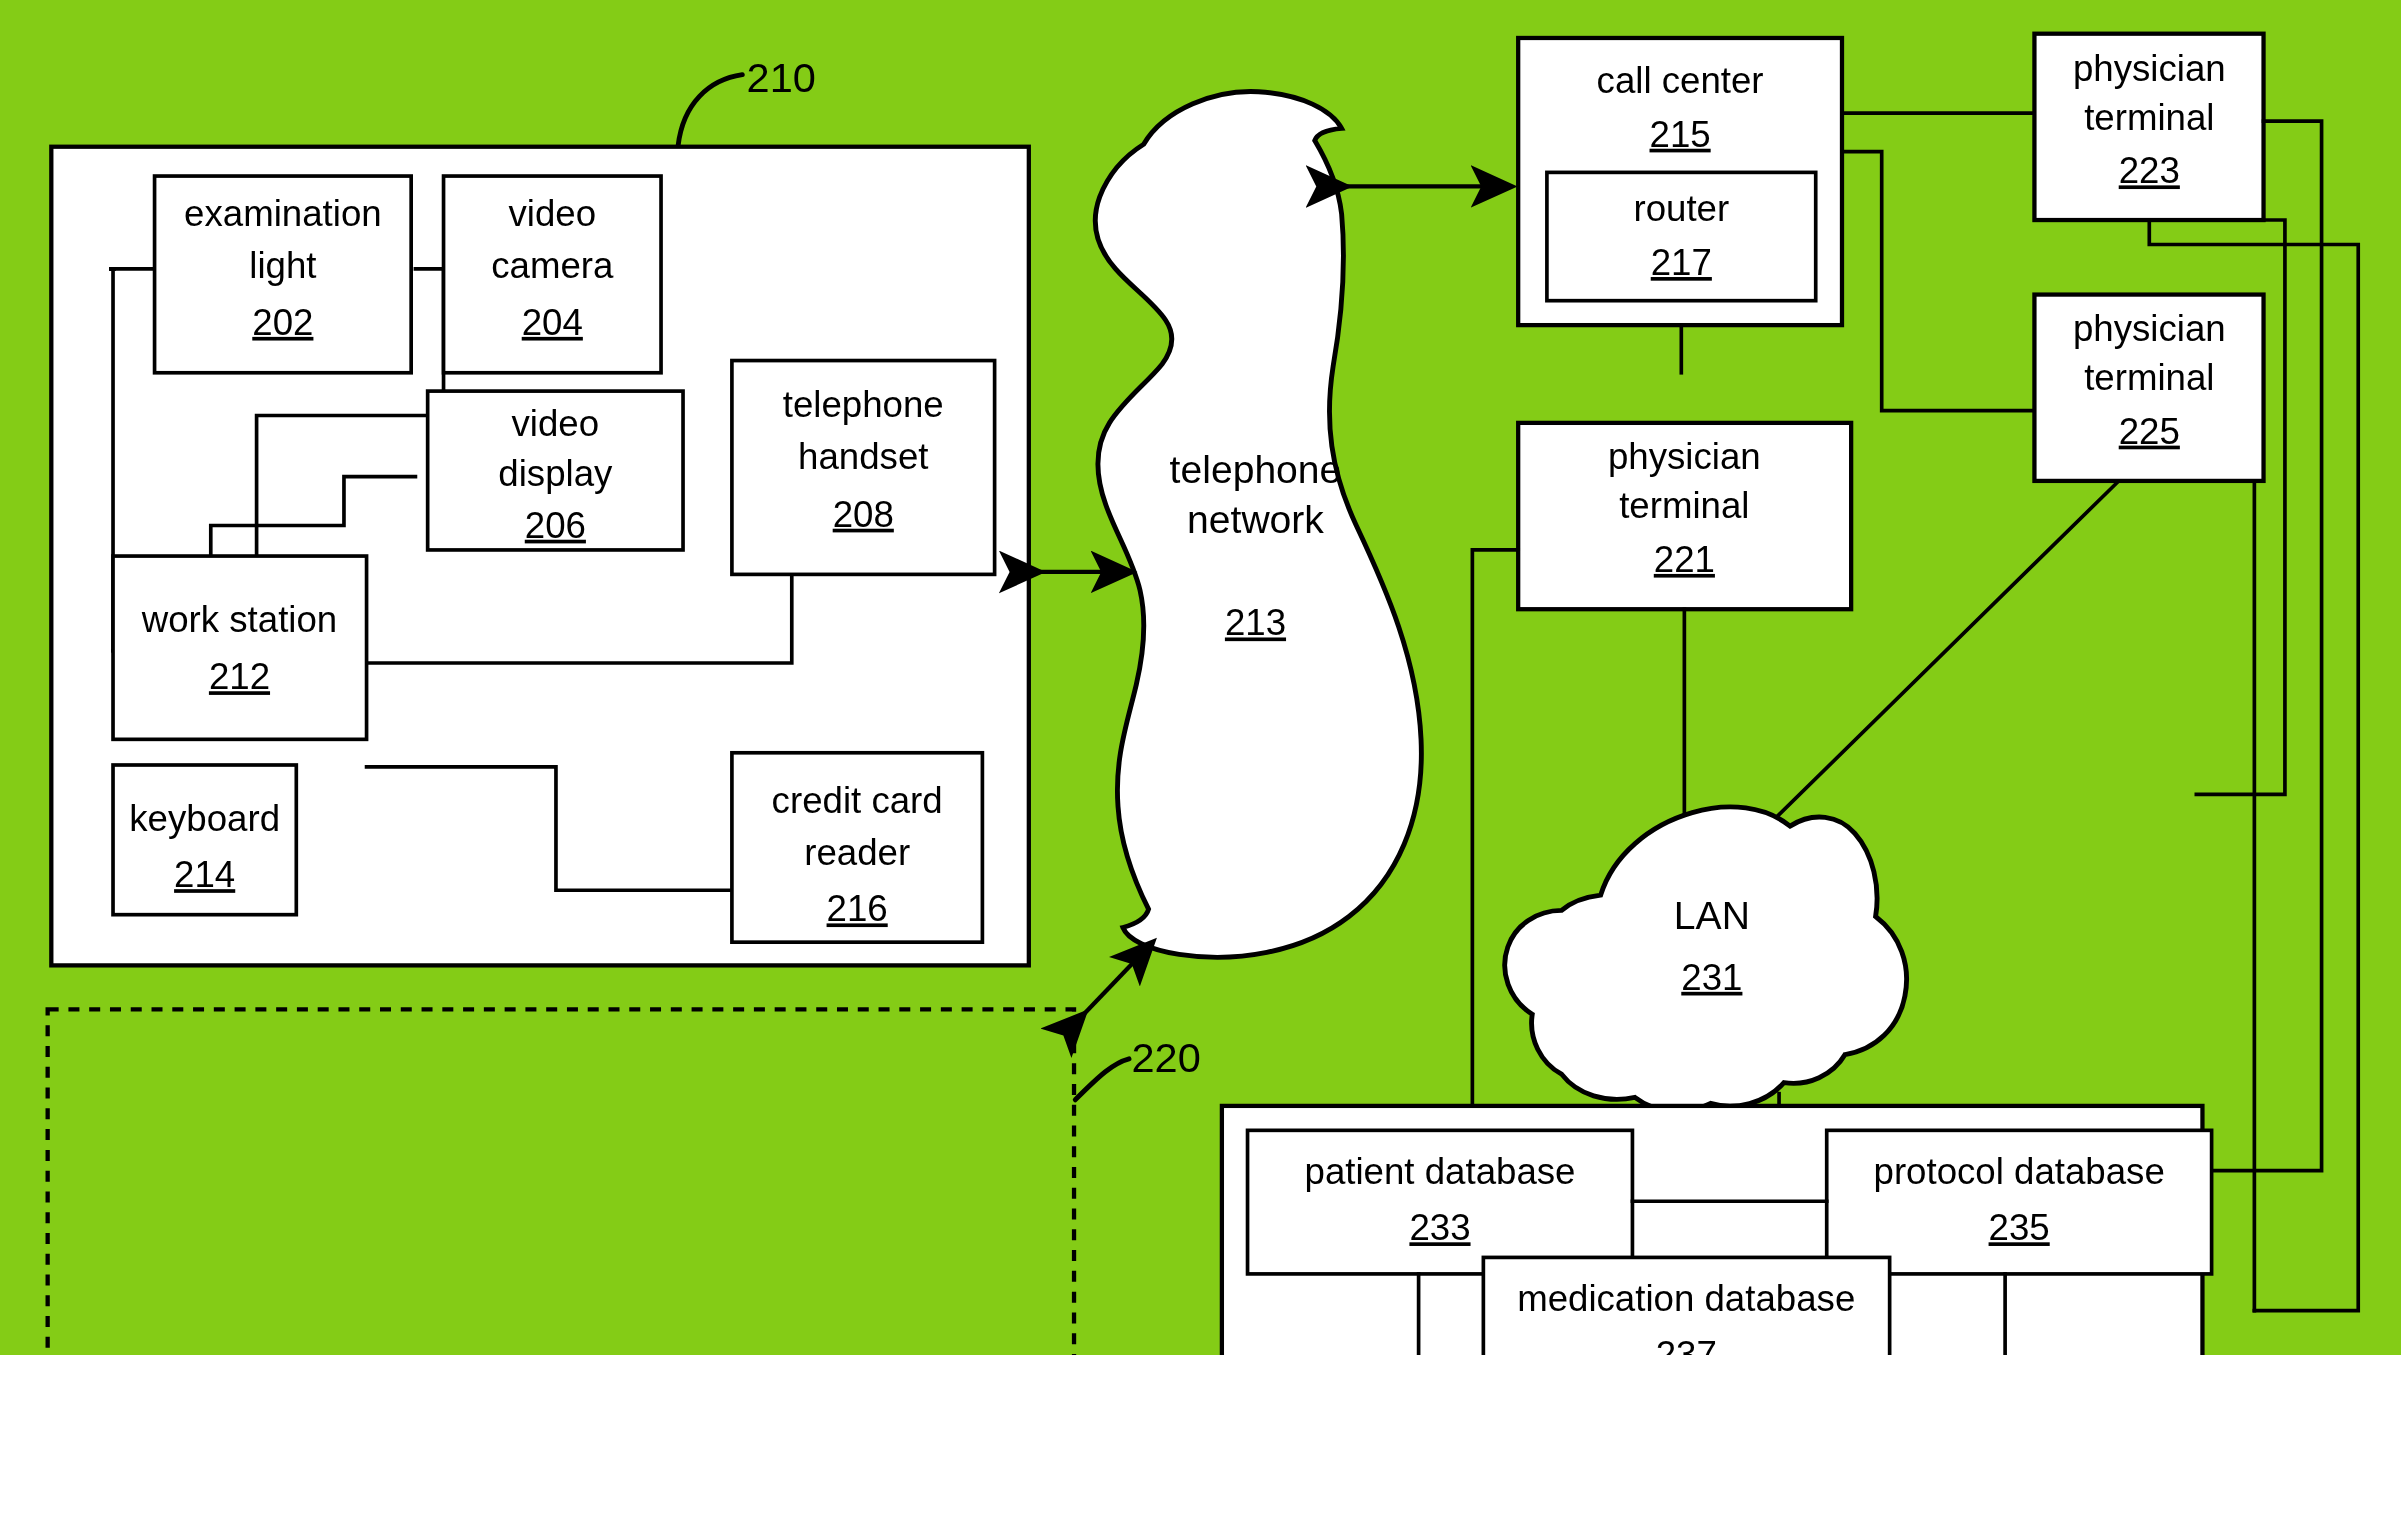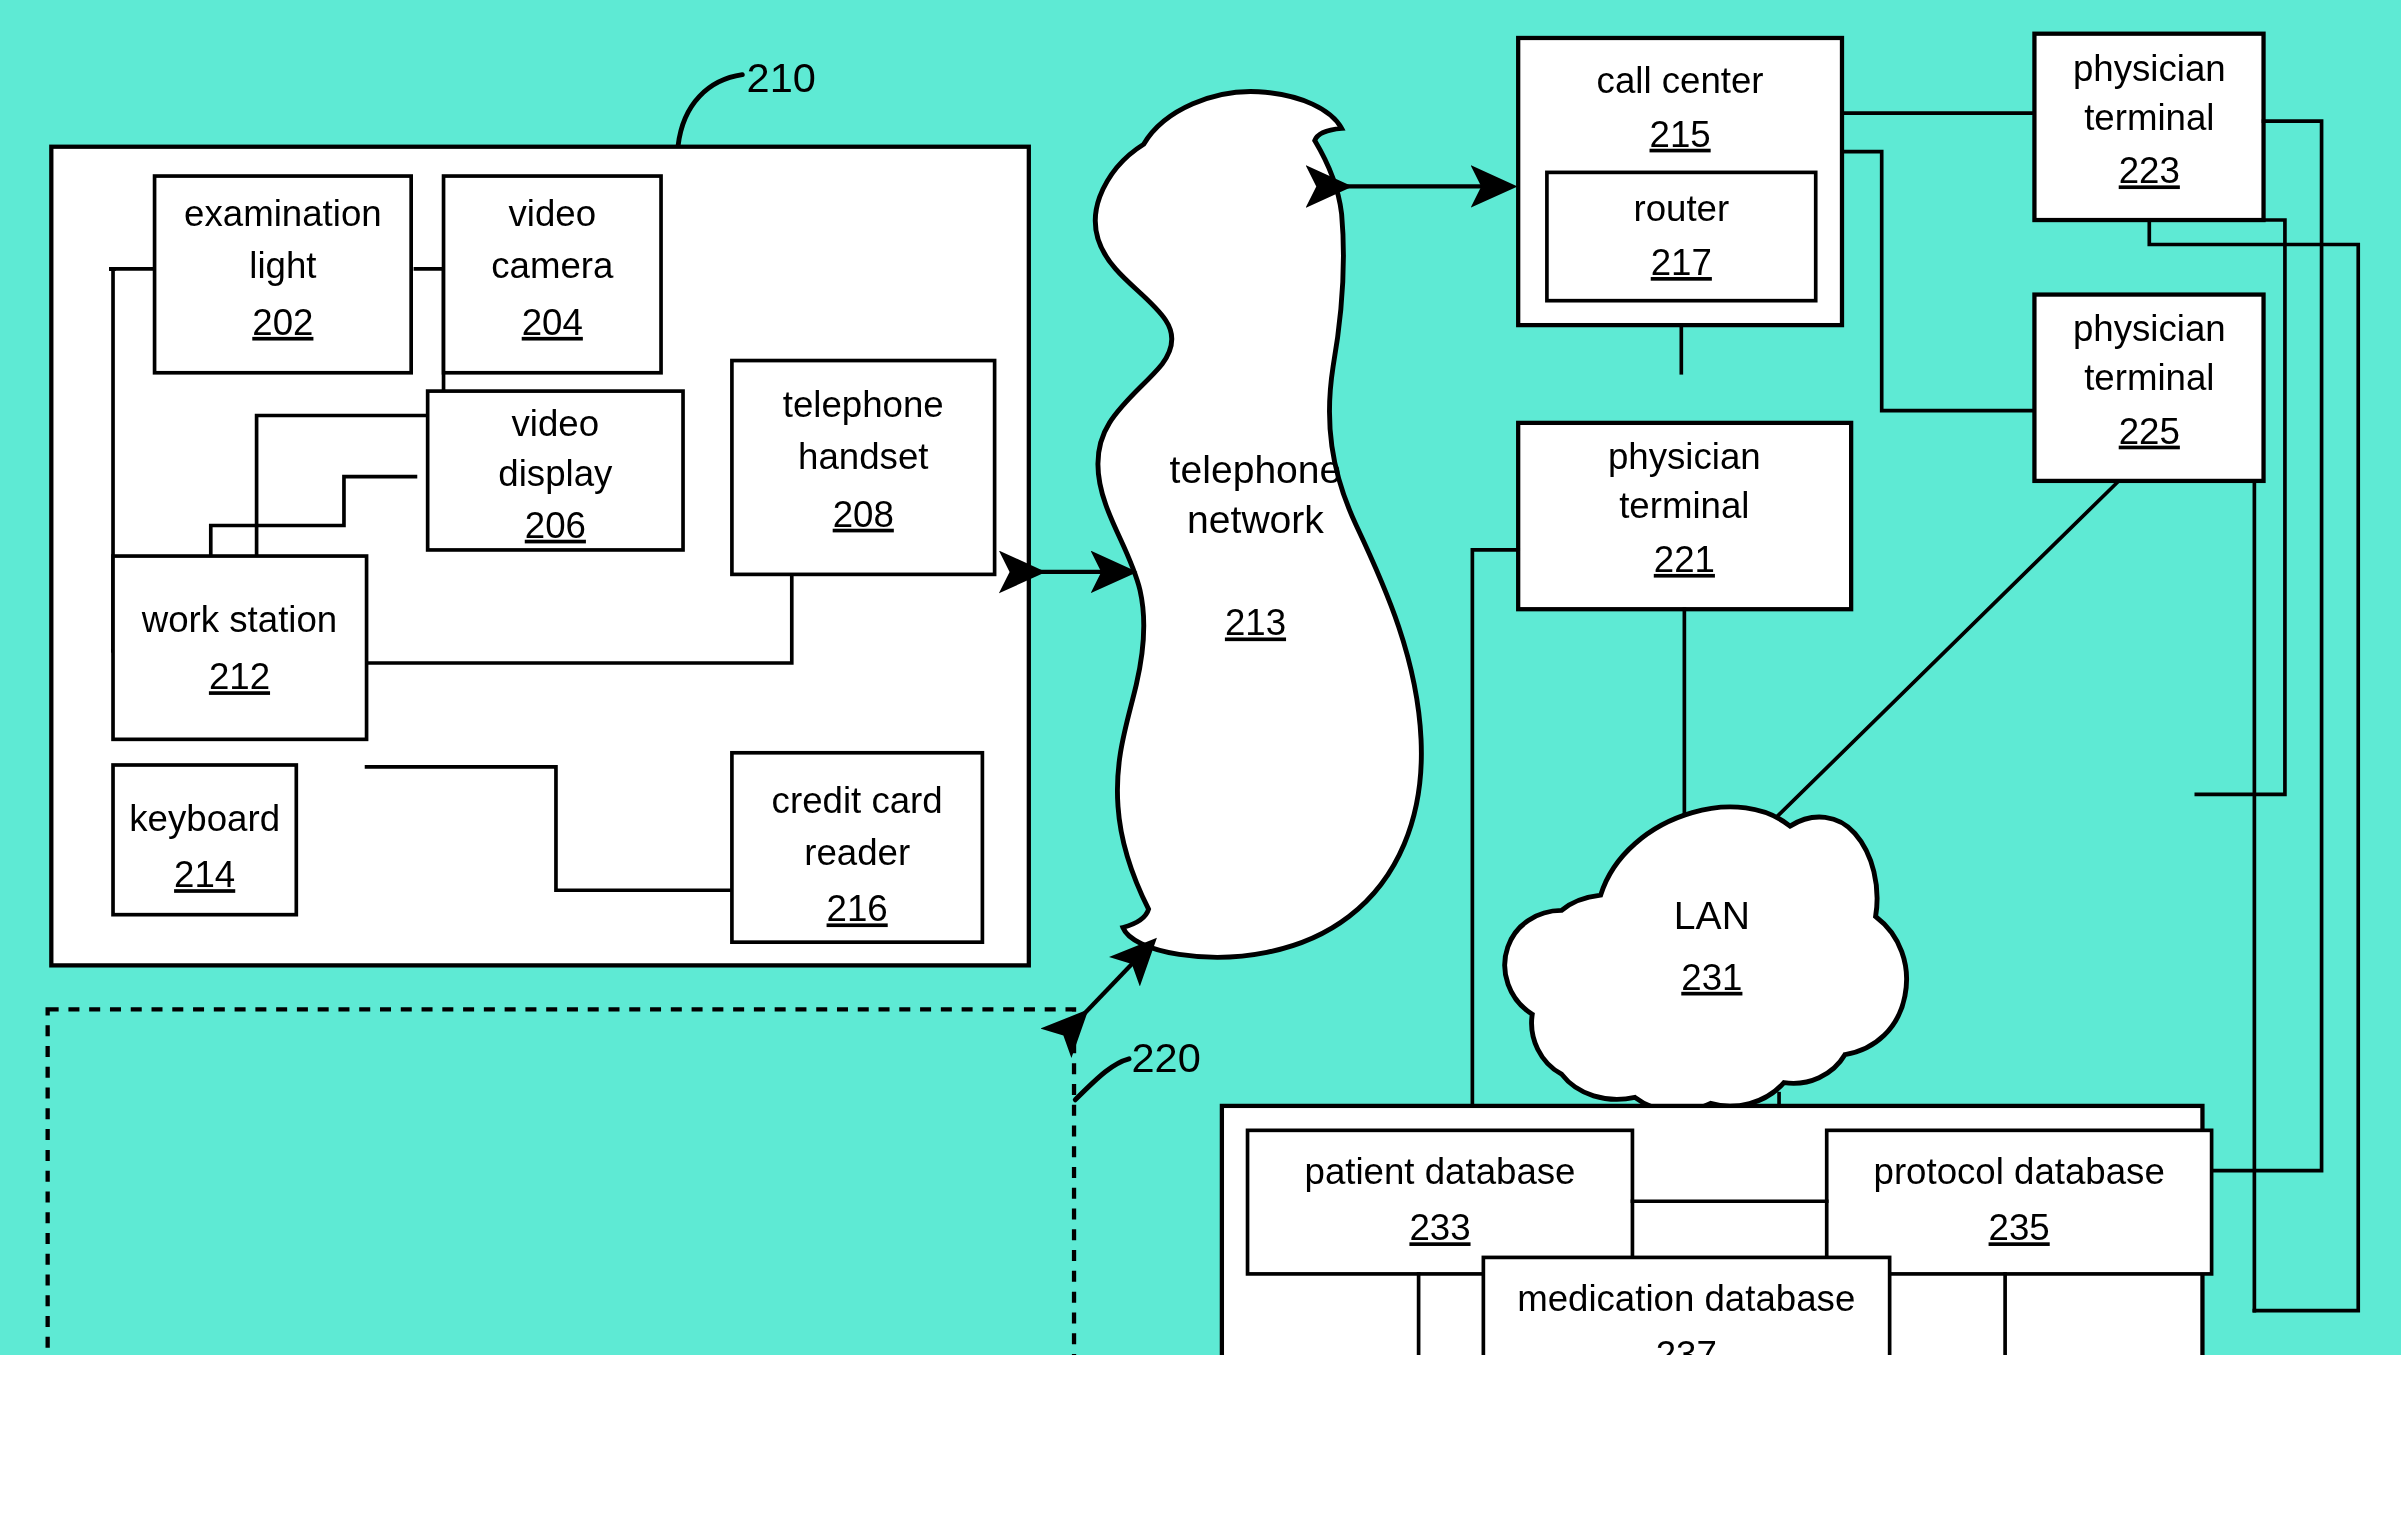--- a/index.html
+++ b/index.html
@@ -1,17 +1,17 @@
 <!DOCTYPE html>
 <html style="font-size:9.8px"><head>
 <meta charset="utf-8">
 <style>
   html,body{margin:0;padding:0;background:#fff;}
   body{font-family:"Liberation Sans", sans-serif;}
-  #stage{position:relative;width:2401px;height:1355px;background:#5eead4;overflow:hidden;}
+  #stage{position:relative;width:2401px;height:1355px;background:#84cc16;overflow:hidden;}
   svg#diagram{position:absolute;left:0;top:0;width:2401px;height:1519px;}
   .bx{fill:#fff;stroke:#000;stroke-width:7;}
   .bx-thin{fill:#fff;stroke:#000;stroke-width:6;}
   .bx-dash{fill:none;stroke:#000;stroke-width:7;stroke-dasharray:18 16;}
   .ln{fill:none;stroke:#000;stroke-width:7;stroke-linecap:square;}
   .ln-thin{fill:none;stroke:#000;stroke-width:6;stroke-linecap:square;}
   .cloud{fill:#fff;stroke:#000;stroke-width:8;}
   .lead{fill:none;stroke:#000;stroke-width:8;stroke-linecap:round;}
   text{font-family:"Liberation Sans", sans-serif;fill:#000;}
   .lbl{font-size:60px;text-anchor:middle;}

